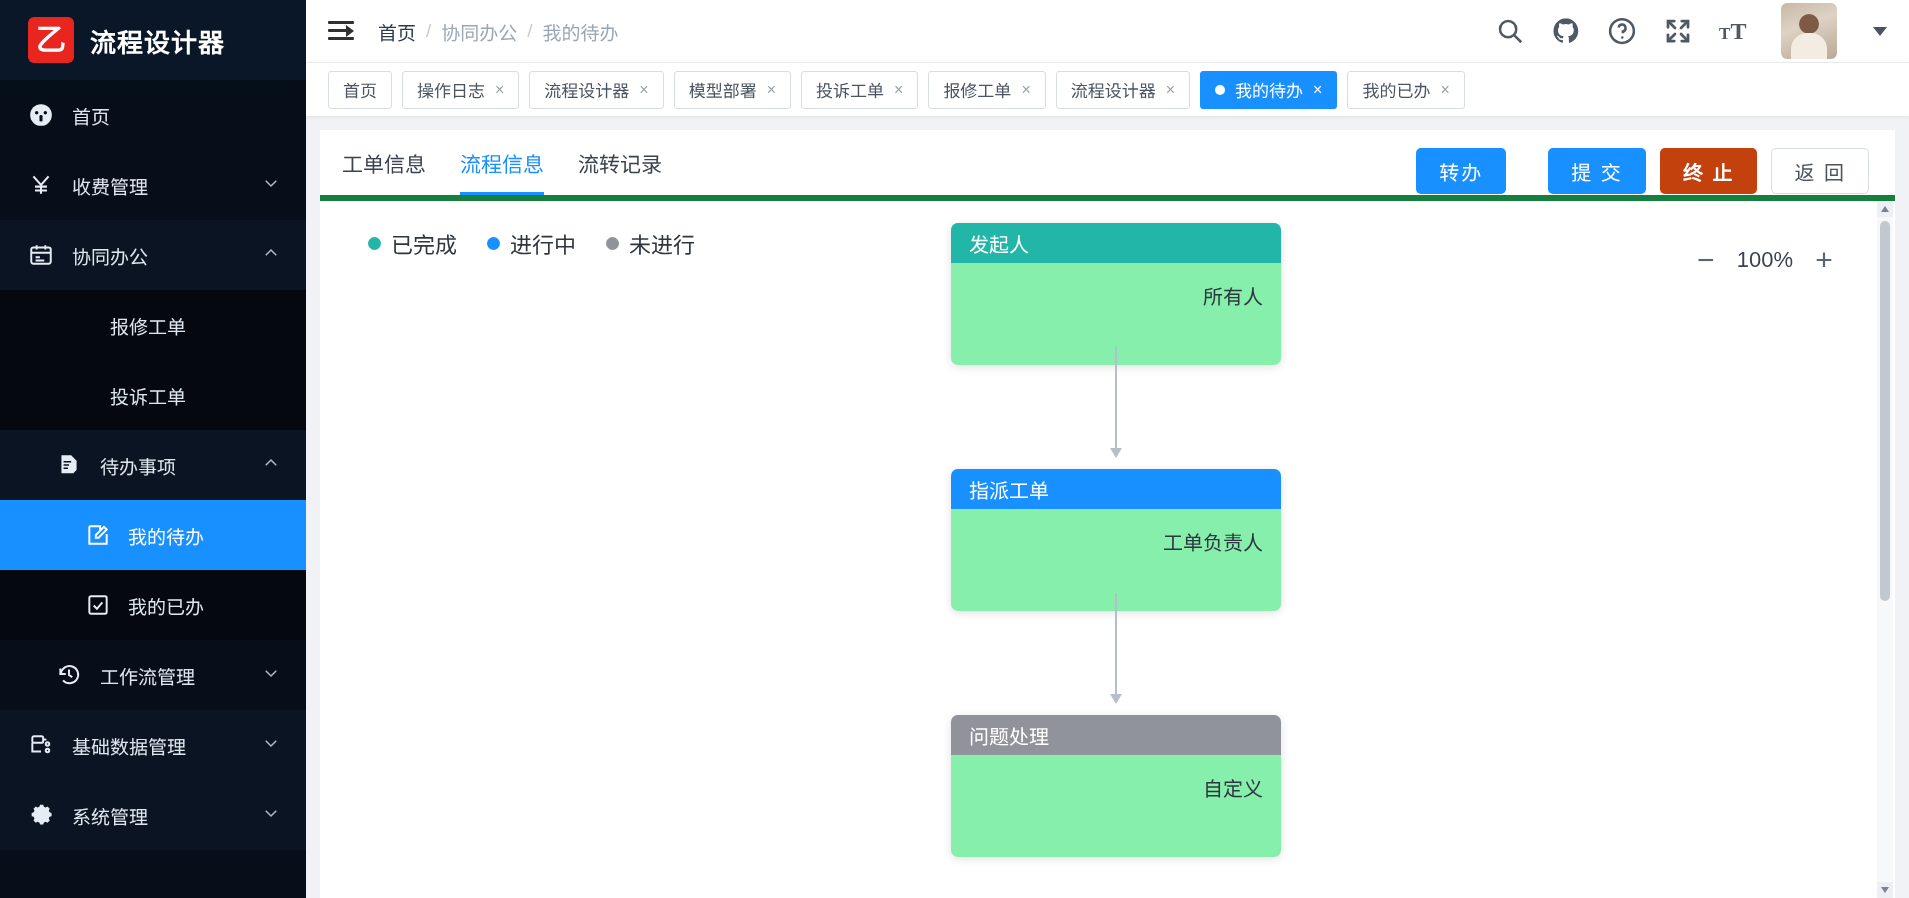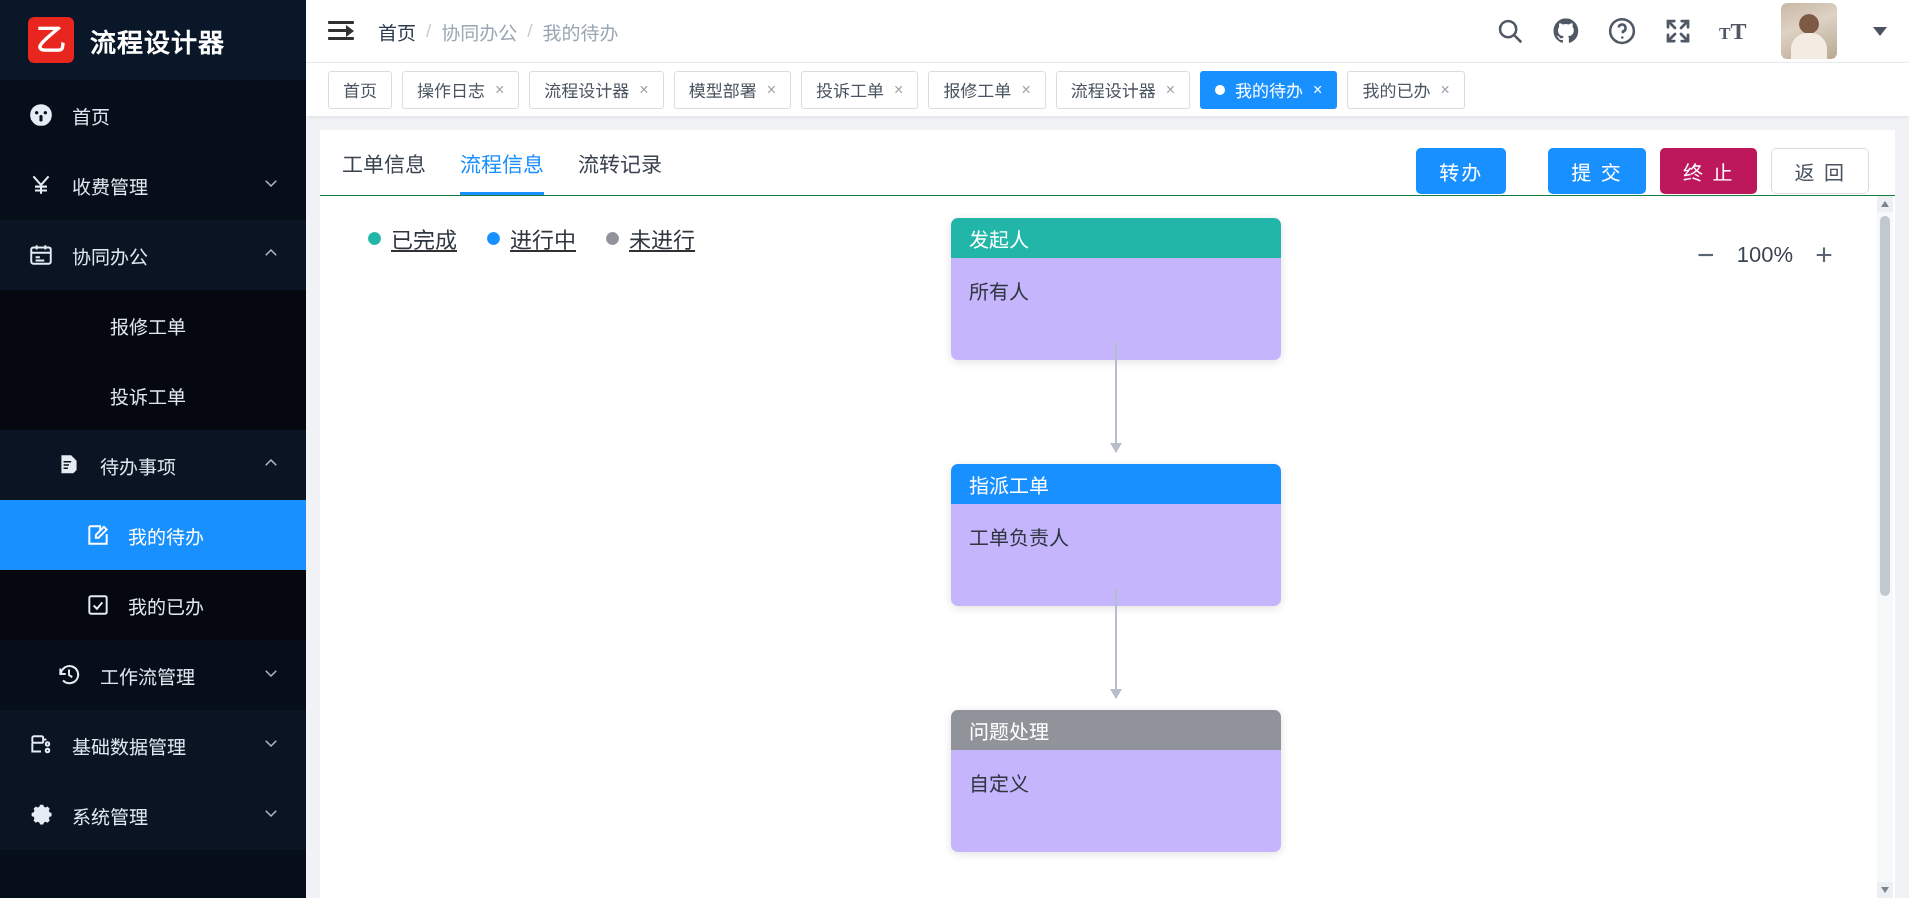--- a/index.html
+++ b/index.html
@@ -123,32 +123,32 @@
     cursor: pointer; border-bottom: 3px solid transparent;
   }
   .ctab.active { color: #1890ff; border-bottom-color: #1890ff; }
   .actions { margin-left: auto; display: flex; gap: 14px; padding-right: 4px; }
   .btn {
     height: 46px; min-width: 90px; padding: 0 22px; border-radius: 5px;
     font-size: 20px; display: flex; align-items: center; justify-content: center;
     cursor: pointer; border: 1px solid transparent; letter-spacing: 2px;
   }
   .btn.primary { background: #1890ff; color: #fff; margin-left: 28px; }
-  .btn.danger { background: #be185d; color: #fff; }
+  .btn.danger { background: #c2410c; color: #fff; font-weight: bold; }
   .btn.ghost { background: #fff; color: #4b5562; border-color: #d8dce3; }
 
-  .card-body { flex: 1 1 auto; position: relative; overflow: hidden; border-top: 1px solid #15803d; text-decoration: underline; }
+  .card-body { flex: 1 1 auto; position: relative; overflow: hidden; border-top: 6px solid #15803d; }
   .legend { display: flex; align-items: center; gap: 30px; padding: 26px 0 0 48px; }
   .legend .li { display: flex; align-items: center; gap: 10px; font-size: 22px; color: #2f3640; }
   .legend .sw { width: 13px; height: 13px; border-radius: 50%; }
 
   .flow { position: absolute; left: 0; top: 0; right: 0; bottom: 0; }
   .node {
     position: absolute; width: 330px; border-radius: 7px; overflow: hidden;
-    box-shadow: 0 2px 10px rgba(0,0,0,.12); background: #c4b5fd;
+    box-shadow: 0 2px 10px rgba(0,0,0,.12); background: #86efac; text-align: right;
   }
   .node .nh { height: 40px; display: flex; align-items: center; padding: 0 18px;
               color: #fff; font-size: 20px; }
   .node .nb { height: 102px; padding: 18px; font-size: 20px; color: #2f3640; }
   .connector { position: absolute; width: 2px; background: #b6bfc9; }
   .connector::after {
     content: ""; position: absolute; left: -5px; bottom: -1px;
     border-left: 6px solid transparent; border-right: 6px solid transparent;
     border-top: 10px solid #b6bfc9;
   }

